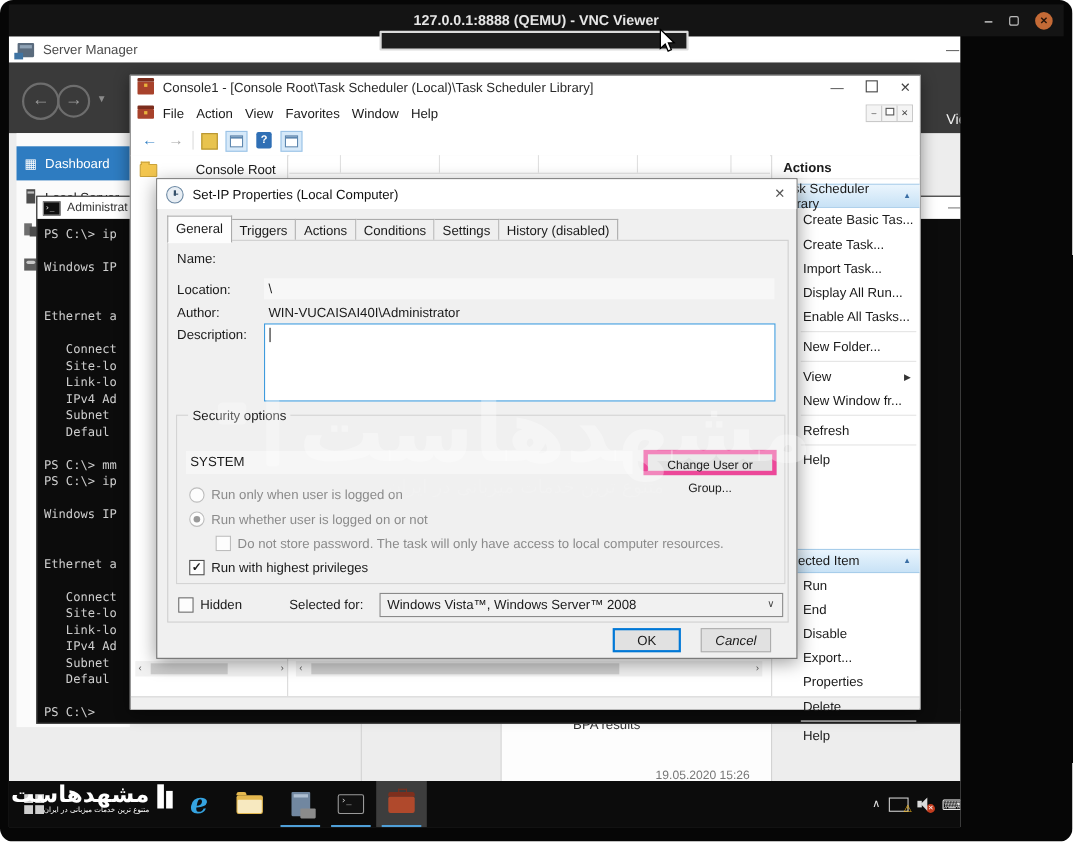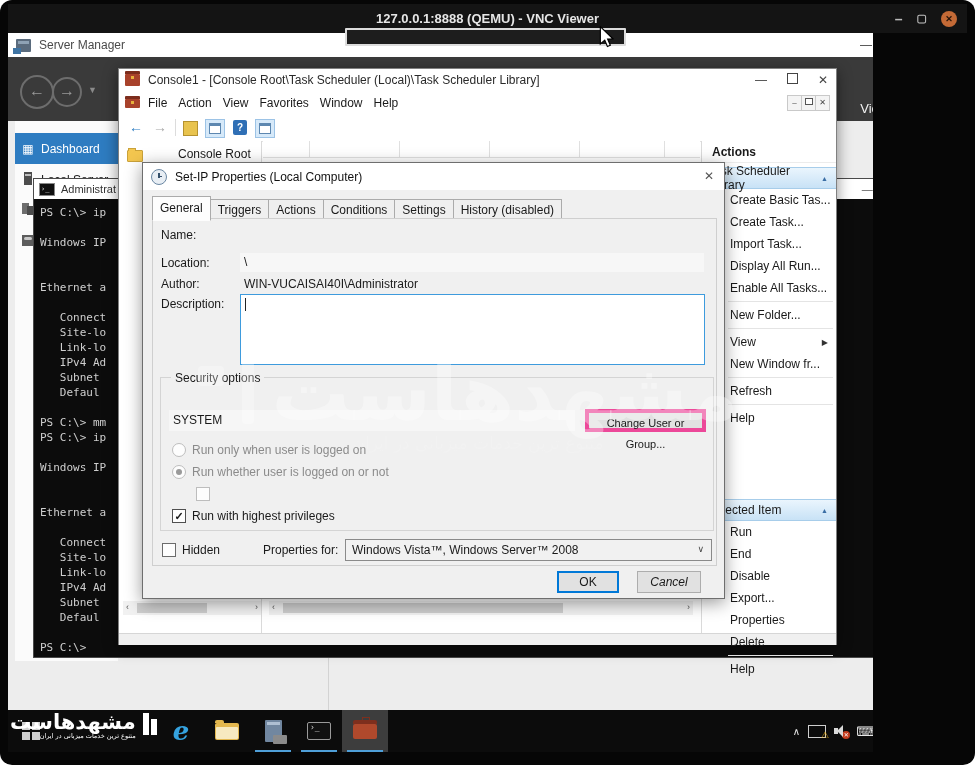--- a/index.html
+++ b/index.html
@@ -220,20 +220,24 @@
       <span class="nav-circle" style="left:44px;top:20px;width:26px;height:26px;line-height:24px;">→</span>
       <span class="abs" style="left:80px;top:28px;color:#8a8a8a;font-size:9px;">▼</span>
       <div id="sm-menu">
         <span>View</span>
         <span>Help</span>
       </div>
     </div>
     <div class="abs" id="sm-body"></div>
 
     <div class="abs hline" style="left:110px;top:612px;width:832px;"></div>
+    <div class="abs" style="left:447px;top:612px;width:245px;height:65px;background:#fdfdfd;border-left:1px solid #cfcfcf;border-right:1px solid #cfcfcf;">
+      <span style="position:absolute;left:65px;top:7px;font-size:12px;color:#333;">BPA results</span>
+      <span style="position:absolute;left:140px;top:54px;font-size:11px;color:#777;white-space:nowrap;">19.05.2020 15:26</span>
+    </div>
     <div class="abs vline" style="left:320px;top:612px;height:65px;"></div>
 
     <div class="abs" id="sidebar">
       <div class="side-item side-sel" style="top:12px;">
         <span class="side-ico" style="color:#fff;font-size:12px;">▦</span>
         <span>Dashboard</span>
       </div>
       <div class="side-item" style="top:43px;">
         <span class="side-ico"><span class="srv-ico"></span></span>
         <span>Local Server</span>
@@ -435,27 +439,28 @@
           <span id="sec-title">Security options</span>
           <div id="sys-box">SYSTEM</div>
           <div id="chg-btn">Change User or Group...</div>
           <span class="radio" style="left:11px;top:65px;"></span>
           <span class="fld-label gray-label" style="left:31px;top:65px;">Run only when user is logged on</span>
           <span class="radio" style="left:11px;top:87px;">
                 <span class="dot"></span>
               </span>
           <span class="fld-label gray-label" style="left:31px;top:87px;text-align:right;">Run whether user is logged on or not</span>
           <span class="cbx" style="left:35px;top:109px;"></span>
+          <span class="fld-label gray-label" style="left:55px;top:109px;">Do not store password.  The task will only have access to local computer resources.</span>
           <span class="cbx cbx-on" style="left:11px;top:131px;">✓</span>
           <span class="fld-label" style="left:31px;top:131px;">Run with highest privileges</span>
         </div>
 
         <span class="cbx" style="left:9px;top:324px;border-color:#6b6b6b;"></span>
         <span class="fld-label" style="left:29px;top:324px;">Hidden</span>
-        <span class="fld-label" style="left:110px;top:324px;">Properties for:</span>
+        <span class="fld-label" style="left:110px;top:324px;">Selected for:</span>
         <div id="combo">
           <span id="combo-val">Windows Vista™, Windows Server™ 2008</span>
           <span id="combo-ar">∨</span>
         </div>
       </div>
       <div class="btn" id="ok-btn">OK</div>
       <div class="btn" id="cancel-btn">Cancel</div>
     </div>
 
     <div class="abs" id="wm-center">

